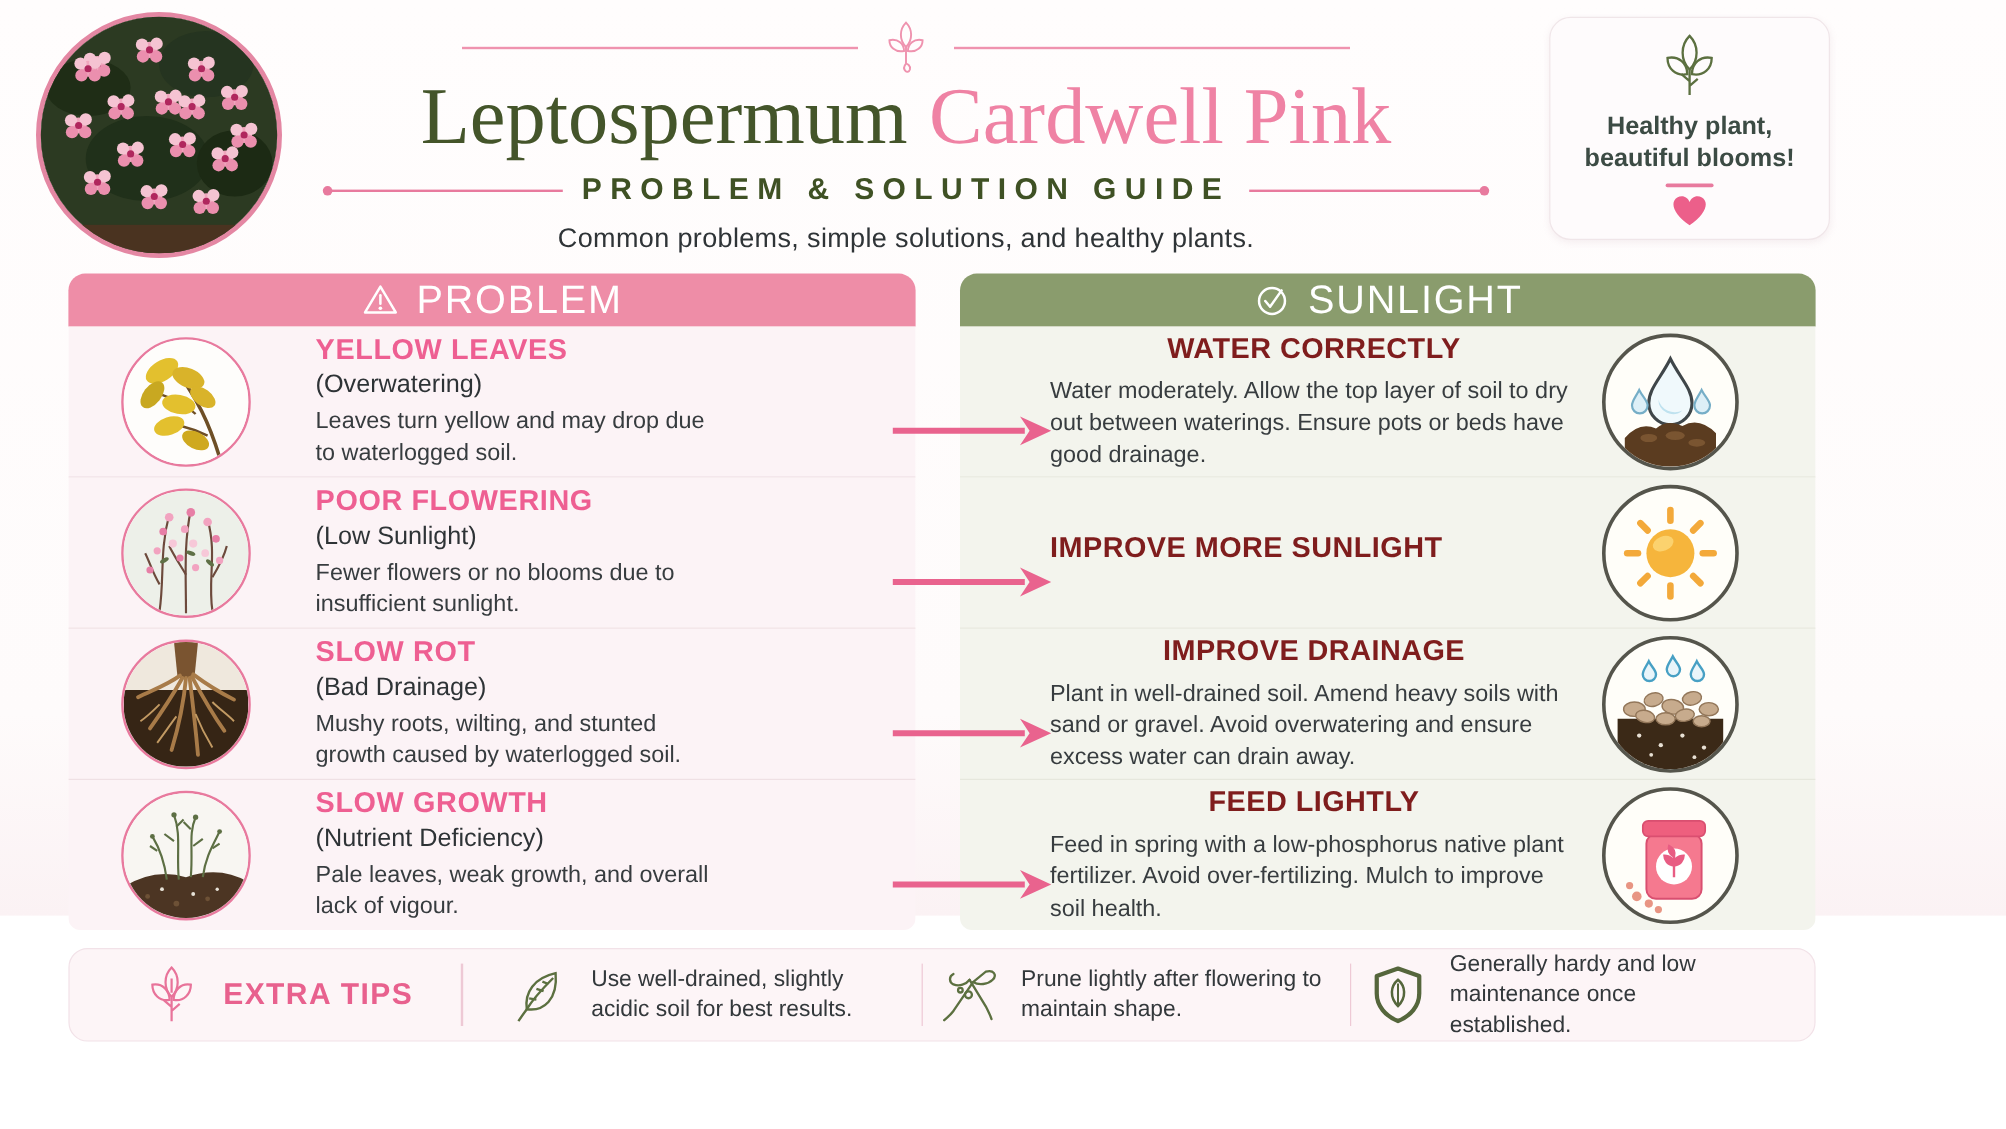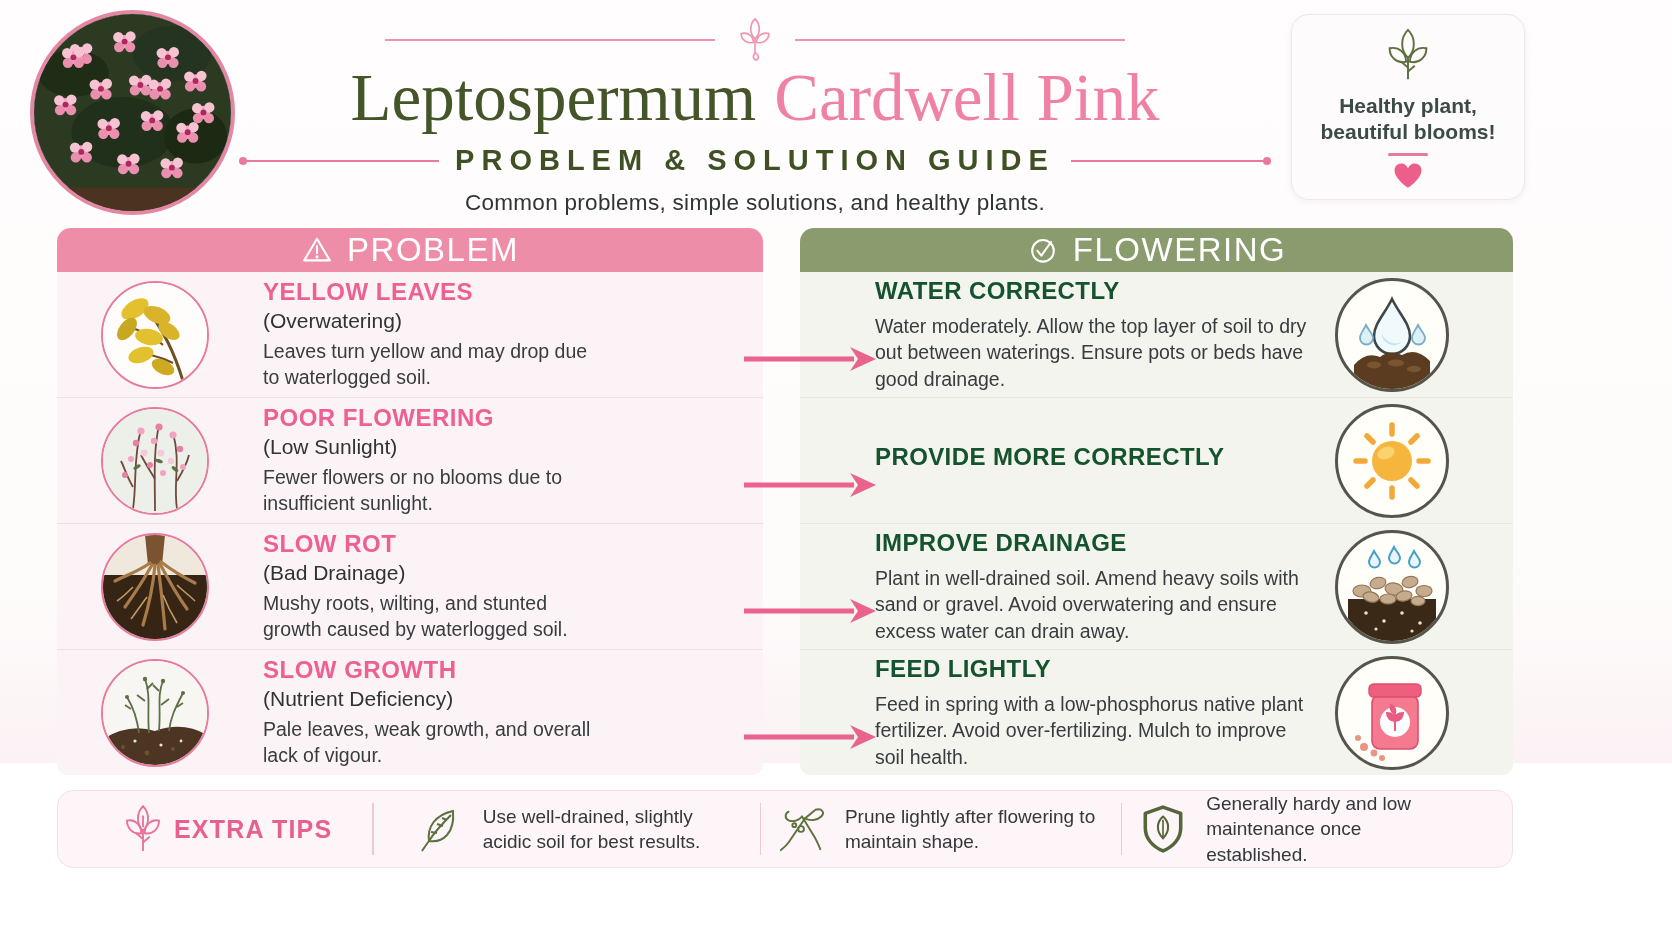--- a/index.html
+++ b/index.html
@@ -16,21 +16,21 @@
   .ornament-row{display:flex;align-items:center;justify-content:center;gap:14px;height:52px;}
   .orn-line{height:2px;background:#ef93af;flex:0 0 330px;}
   .title-row{margin-top:-4px;font-family:"Liberation Serif",serif;font-size:67px;line-height:1.05;white-space:nowrap;}
   .title-genus{color:#44552a;}
   .title-variety{color:#ef82a4;margin-left:18px;}
   .subtitle-row{display:flex;align-items:center;justify-content:center;gap:16px;margin-top:12px;}
   .sub-line{height:2.5px;background:#e87a9e;flex:0 0 196px;position:relative;}
   .sub-line.left::before,.sub-line.right::after{content:"";position:absolute;top:-2.7px;width:8px;height:8px;border-radius:50%;background:#e87a9e;}
   .sub-line.left::before{left:-4px;}
   .sub-line.right::after{right:-4px;}
-  .subtitle-text{font-size:29px;font-weight:700;letter-spacing:7px;color:#3f5124;}
+  .subtitle-text{font-size:25px;font-weight:700;letter-spacing:7px;color:#3f5124;}
   .tagline{margin-top:13px;font-size:22.5px;color:#2f3437;letter-spacing:0.3px;}
 
   .healthy-card{position:absolute;left:1291px;top:14px;width:232px;height:184px;background:#fefbfc;
     border:1px solid #f0e6e9;border-radius:18px;box-shadow:0 2px 6px rgba(180,140,155,0.12);
     display:flex;flex-direction:column;align-items:center;justify-content:center;gap:6px;}
   .healthy-text{font-size:21px;font-weight:700;color:#3c4b44;text-align:center;line-height:1.25;}
   .healthy-divider{width:40px;height:3px;background:#e87a9e;border-radius:2px;margin-top:2px;}
 
   
   .panel{position:absolute;top:228px;height:547px;border-radius:16px 16px 10px 10px;display:flex;flex-direction:column;}
@@ -48,34 +48,34 @@
 
   .row-img{flex:0 0 104px;width:104px;height:104px;border-radius:50%;border:2.5px solid #e87a9e;
     overflow:hidden;background:#fff;}
   .row-img svg{display:block;width:100%;height:100%;}
 
   .p-title{font-size:24px;font-weight:700;color:#ee5f92;letter-spacing:0.5px;margin-bottom:3px;}
   .p-cause{font-size:21px;color:#2e3336;margin-bottom:6px;}
   .p-desc{font-size:19.5px;color:#373c3f;line-height:1.32;max-width:340px;}
 
   .s-text{max-width:440px;}
-  .s-title{font-size:24px;font-weight:700;color:#14532d;letter-spacing:0.4px;margin-bottom:8px;}
+  .s-title{font-size:24px;font-weight:700;color:#7f1d1d;letter-spacing:0.4px;margin-bottom:8px;text-align:center;}
   .s-desc{font-size:19.5px;color:#373c3f;line-height:1.34;}
 
   .icon-circle{flex:0 0 108px;width:108px;height:108px;border-radius:50%;background:#fffef9;
     border:3px solid #55554c;overflow:hidden;}
   .icon-circle svg{display:block;width:100%;height:100%;}
 
   .arrow{position:absolute;left:742px;width:138px;height:26px;}
   .arrow svg{display:block;width:100%;height:100%;}
 
   
   .footer-bar{position:absolute;left:57px;top:790px;width:1456px;height:78px;background:#fdf5f7;
     border:1px solid #f2e2e8;border-radius:16px;display:flex;align-items:center;padding:0 30px;box-sizing:border-box;}
-  .tips-label-group{display:flex;align-items:center;gap:4px;margin-left:28px;flex:0 0 auto;}
+  .tips-label-group{display:flex;align-items:center;gap:16px;margin-left:28px;flex:0 0 auto;}
   .tips-label{font-size:25px;font-weight:700;color:#e8618e;letter-spacing:1.2px;}
   .v-divider{width:1.5px;height:52px;background:#eec9d5;flex:0 0 1.5px;}
   .tip{display:flex;align-items:center;gap:18px;flex:1;justify-content:center;padding:0 10px;}
   .tip-text{font-size:19px;color:#33383b;line-height:1.32;max-width:260px;}
 </style>
 </head>
 <body>
 
 <div class="canvas">
 
@@ -298,21 +298,21 @@
 
     </div>
   </div>
 
   <div class="panel panel-solution">
     <div class="panel-header green">
       <svg width="32" height="32" viewBox="0 0 40 40">
         <circle cx="20" cy="21" r="13.5" fill="none" stroke="#ffffff" stroke-width="2.6"></circle>
         <polyline points="13,21 18,27 30,10" fill="none" stroke="#ffffff" stroke-width="2.6" stroke-linecap="round" stroke-linejoin="round"></polyline>
       </svg>
-      <span class="panel-header-label">FLOWERING</span>
+      <span class="panel-header-label">SUNLIGHT</span>
     </div>
     <div class="rows">
 
       <div class="row">
         <div class="s-text">
           <div class="s-title">WATER CORRECTLY</div>
           <div class="s-desc">Water moderately. Allow the top layer of soil to dry out between waterings. Ensure pots or beds have good drainage.</div>
         </div>
         <div class="icon-circle">
           <svg viewBox="0 0 108 108">
@@ -325,21 +325,21 @@
                 <ellipse cx="36" cy="84" rx="7" ry="3.4"></ellipse>
                 <ellipse cx="58" cy="82" rx="8" ry="3.6"></ellipse>
                 <ellipse cx="76" cy="88" rx="7" ry="3.2"></ellipse>
               </g>
           </svg>
         </div>
       </div>
 
       <div class="row">
         <div class="s-text">
-          <div class="s-title">PROVIDE MORE CORRECTLY</div>
+          <div class="s-title">IMPROVE MORE SUNLIGHT</div>
         </div>
         <div class="icon-circle">
           <svg viewBox="0 0 108 108">
             <g stroke="#f3a93a" stroke-width="5.5" stroke-linecap="round">
               <line x1="54" y1="18" x2="54" y2="27"></line>
                 <line x1="54" y1="81" x2="54" y2="90"></line>
               <line x1="18" y1="54" x2="27" y2="54"></line>
                 <line x1="81" y1="54" x2="90" y2="54"></line>
               <line x1="29" y1="29" x2="35" y2="35"></line>
                 <line x1="73" y1="73" x2="79" y2="79"></line>

